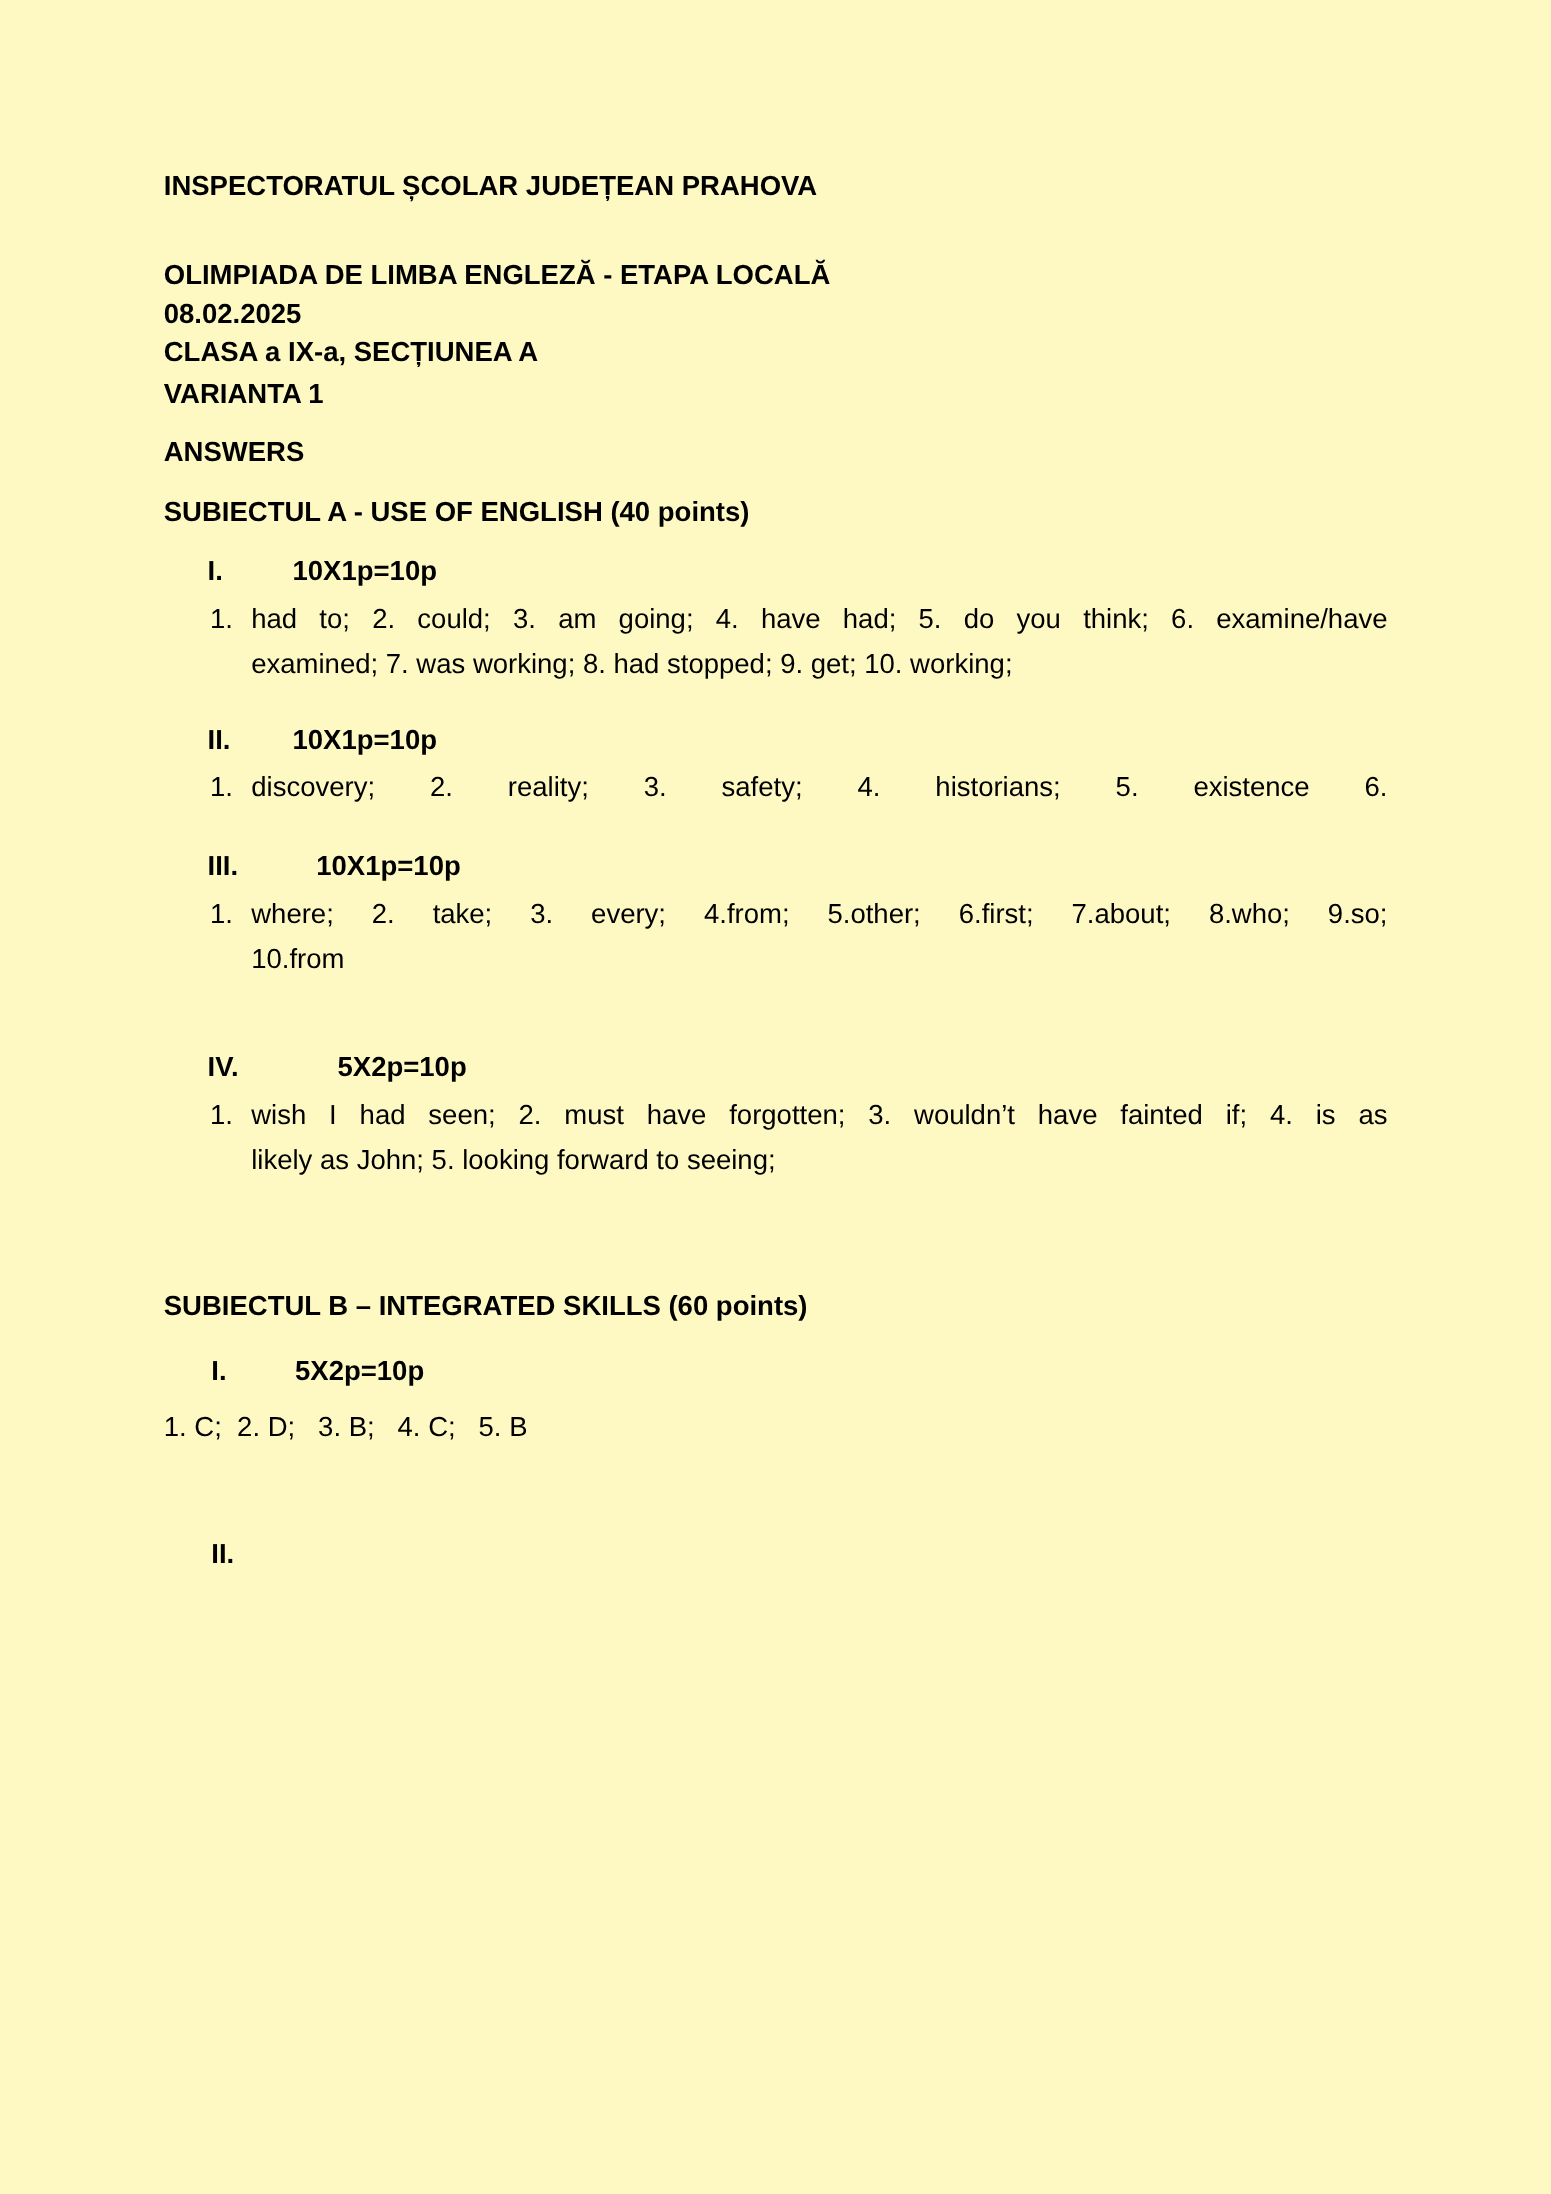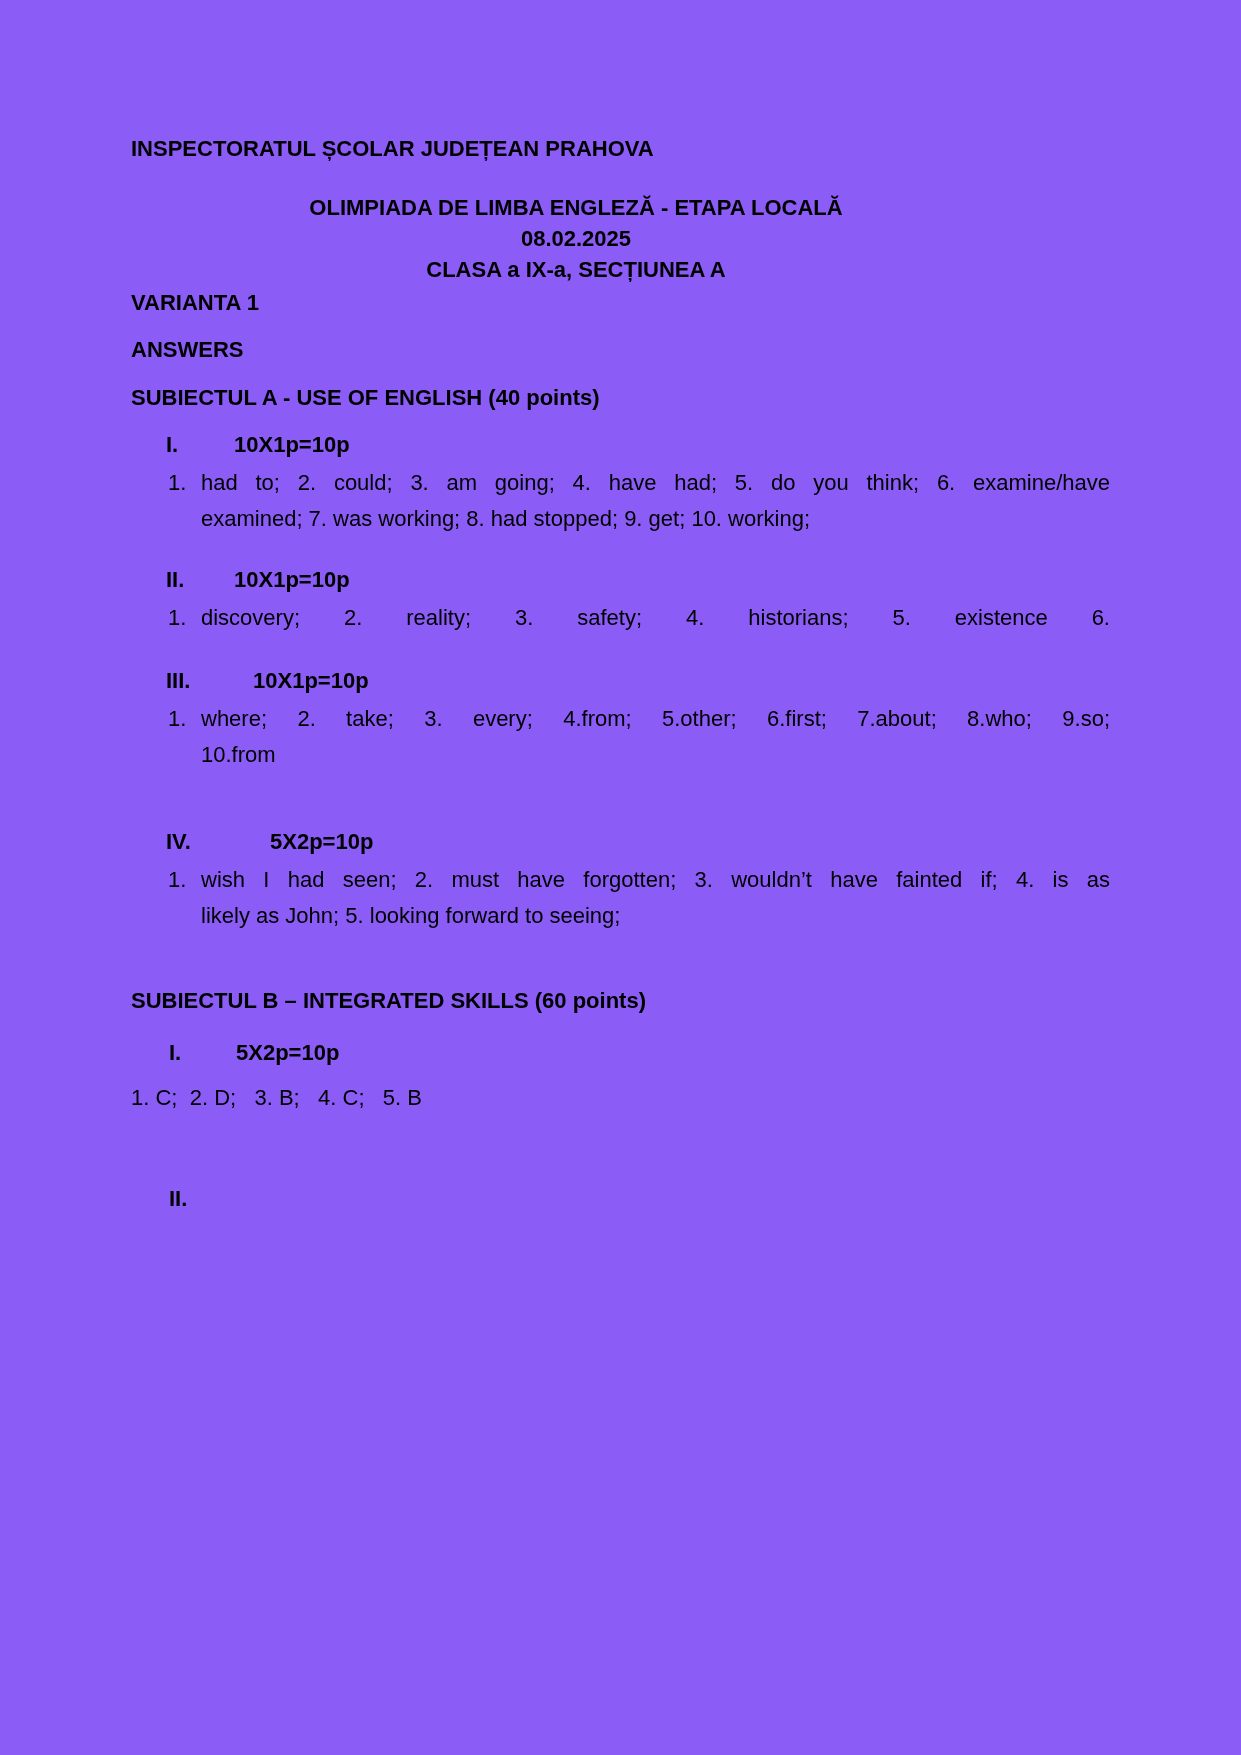--- a/index.html
+++ b/index.html
@@ -1,40 +1,40 @@
 <!DOCTYPE html>
 <html><head>
 <meta charset="utf-8">
 <style>
   * { margin: 0; padding: 0; box-sizing: border-box; }
   html, body { background: #ffffff; }
   .page {
     position: relative;
     width: 1241px;
     height: 1755px;
-    background: #8b5cf6;
+    background: #fef9c3;
     color: #000000;
     font-family: "Liberation Sans", "DejaVu Sans", sans-serif;
     font-size: 22px;
     padding: 134px 131px 0 131px;
     overflow: hidden;
   }
   .inst { font-weight: bold; line-height: 30px; }
   .center-block {
-    margin-top: 28px;
+    margin-top: 40px;
     margin-right: 89px;
-    text-align: center;
+    text-align: left;
     font-weight: bold;
     line-height: 31px;
   }
   .variant { margin-top: 3px; font-weight: bold; line-height: 30px; }
   .answers { margin-top: 17px; font-weight: bold; line-height: 30px; }
   .sec-heading { font-weight: bold; line-height: 30px; }
   .heading-a { margin-top: 18px; }
-  .heading-b { margin-top: 52px; }
+  .heading-b { margin-top: 84px; }
   .numrow {
     display: flex;
     padding-left: 35px;
     font-weight: bold;
     line-height: 30px;
   }
   .numrow .rn { width: 68px; flex: 0 0 68px; }
   .numrow-b { padding-left: 38px; }
   .numrow-b .rn { width: 67px; flex: 0 0 67px; }
   .item {

